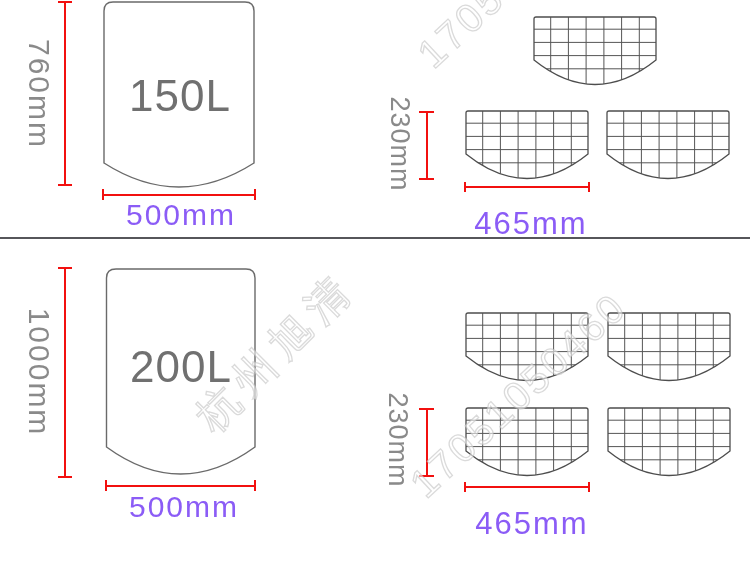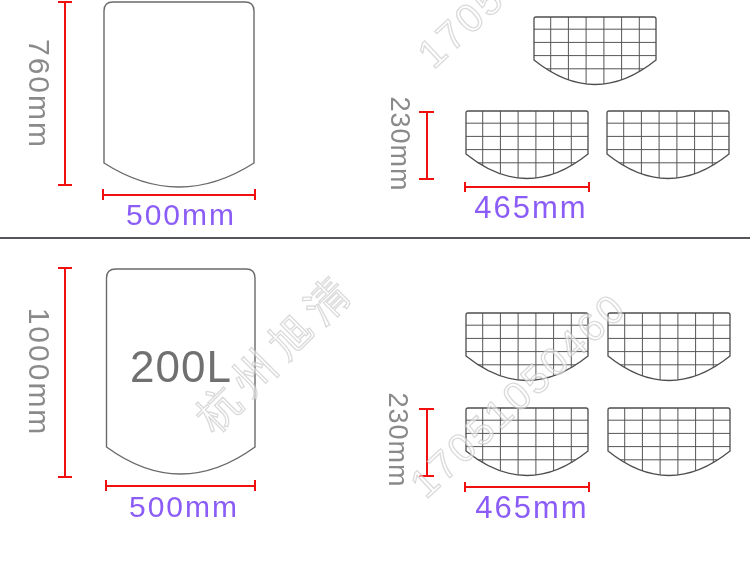--- a/index.html
+++ b/index.html
@@ -10,21 +10,21 @@
   .mesh svg{position:static;}
   
   .dl{position:absolute;background:#f2100f;}
   
   .vlabel{position:absolute;transform:translate(-50%,-50%) rotate(90deg);
           color:#8a8a8a;font-size:30px;letter-spacing:2px;white-space:nowrap;line-height:1;}
   .vlabel.small{font-size:27px;letter-spacing:1px;}
   
   .hlabel{position:absolute;transform:translate(-50%,-50%);
           color:#8b5cf6;font-size:30px;letter-spacing:2px;white-space:nowrap;line-height:1;}
-  .hlabel.mesh-w{font-size:31px;}
+  .hlabel.mesh-w{font-size:31px;margin-top:16px;}
   
   .vol{position:absolute;transform:translate(-50%,-50%);color:#707070;
        font-size:44px;letter-spacing:1px;white-space:nowrap;line-height:1;}
   
   .divider{position:absolute;left:0;top:237px;width:750px;height:2px;background:#56565a;}
   
   .wm{position:absolute;white-space:nowrap;pointer-events:none;line-height:1;
       color:rgba(255,255,255,0.55);-webkit-text-stroke:1.3px rgba(193,193,193,0.6);}
   .wm-phone-top{left:424px;top:40px;font-size:40px;letter-spacing:3px;
       transform-origin:0 50%;transform:rotate(-43deg);}
@@ -39,20 +39,21 @@
 <div class="canvas">
 
   <div class="dl" style="left:64px;top:2px;width:2px;height:184px;"></div>
   <div class="dl" style="left:58px;top:1px;width:14px;height:2px;"></div>
   <div class="dl" style="left:58px;top:184px;width:14px;height:2px;"></div>
   <div class="vlabel" style="left:39px;top:94px;">760mm</div>
 
   <svg style="left:102px;top:1px;" width="154" height="188" viewBox="0 0 154 188">
     <path d="M 11 1 H 143 Q 152 1 152 10 V 162 Q 77 210 2 162 V 10 Q 2 1 11 1 Z" fill="none" stroke="#6a6a6a" stroke-width="1.4"></path>
   </svg>
+  <div class="vol" style="left:180px;top:96px;">150L</div>
 
   <div class="dl" style="left:103px;top:194px;width:152px;height:2px;"></div>
   <div class="dl" style="left:102px;top:189px;width:2px;height:11px;"></div>
   <div class="dl" style="left:254px;top:189px;width:2px;height:11px;"></div>
   <div class="hlabel" style="left:181px;top:215px;">500mm</div>
 
   <div class="mesh" style="left:533px;top:16px;">
       <svg width="124" height="70" viewBox="0 0 124 70">
         <defs>
           <clipPath id="meshclip0">

